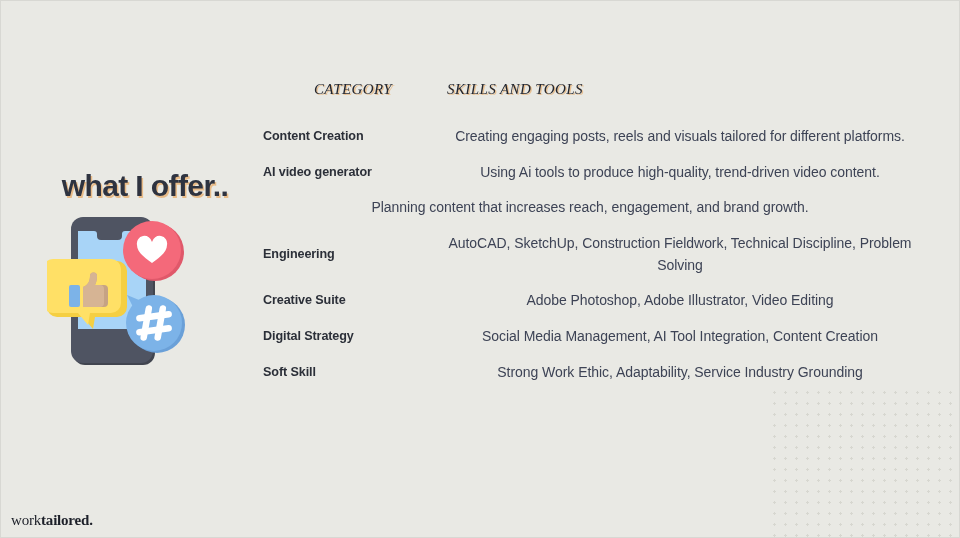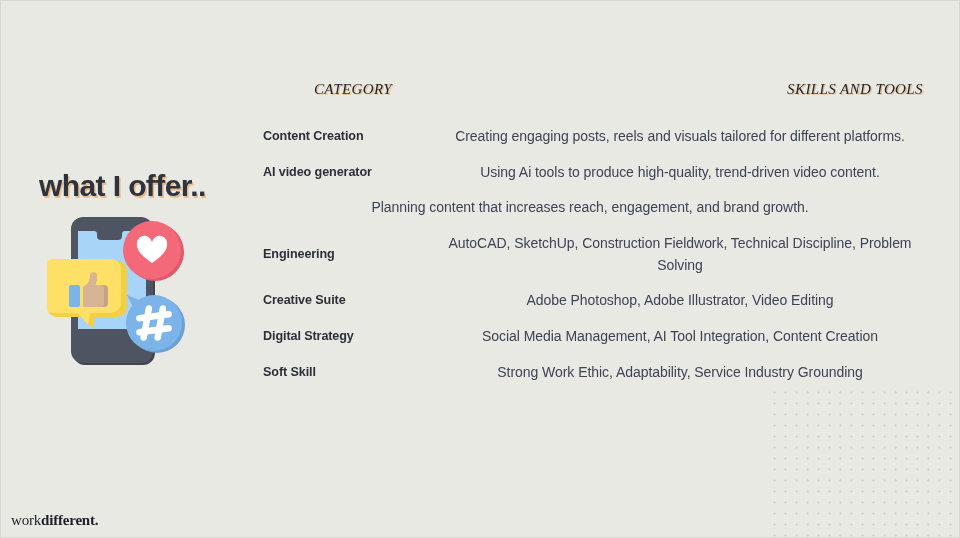--- a/index.html
+++ b/index.html
@@ -37,20 +37,21 @@
   }
   .headline{
     font-family:"Liberation Sans", sans-serif;
     font-weight:700;
     font-size:30px;
     letter-spacing:-0.6px;
     color:#2e3340;
     text-shadow:1.5px 1.5px 0 rgba(232,150,60,.55);
     white-space:nowrap;
     margin:0;
+    text-align:center;
   }
 
   .illustration{
     position:absolute;
     left:46px;top:216px;
     width:170px;height:152px;
   }
 
   
   .table{
@@ -66,21 +67,21 @@
   .th{
     font-family:"Liberation Serif", serif;
     font-weight:400;
     font-style:italic;
     font-size:15px;
     letter-spacing:.4px;
     color:#23262e;
     text-shadow:1.3px 1.3px 0 rgba(232,150,60,.5);
   }
   .th-cat{ width:180px; text-align:center; }
-  .th-skill{ flex:1; text-align:right; padding-left:4px;}
+  .th-skill{ flex:1; text-align:left; padding-left:4px;}
 
   .row{
     display:flex;
     align-items:center;
     margin-bottom:14px;
   }
   .cell-cat{
     width:180px;
     flex:0 0 180px;
     font-weight:700;
@@ -198,16 +199,16 @@
     </div>
 
     <div class="row">
       <div class="cell-cat">Soft Skill</div>
       <div class="cell-skill">Strong Work Ethic, Adaptability, Service Industry Grounding</div>
     </div>
 
   </div>
 
   <div class="footer">
-    <span class="fw-light">work</span><span class="fw-bold">different.</span>
+    <span class="fw-light">work</span><span class="fw-bold">tailored.</span>
   </div>
 
 </div>
 
 </body></html>

